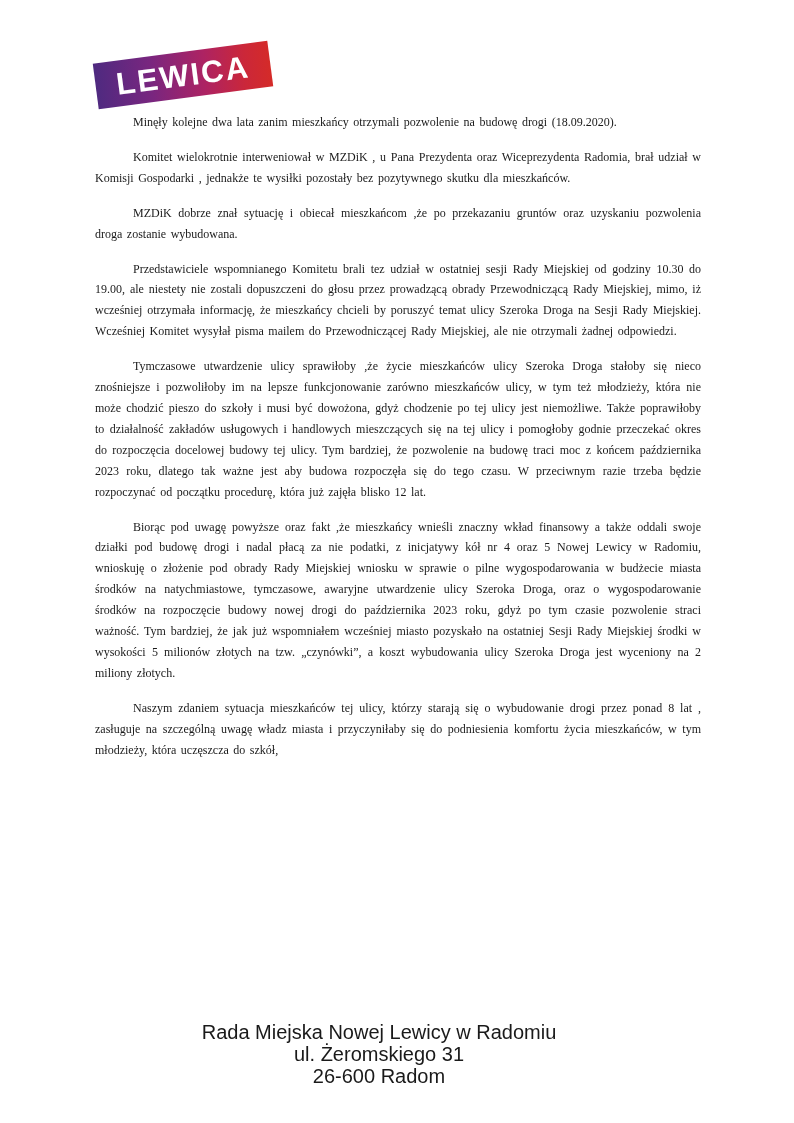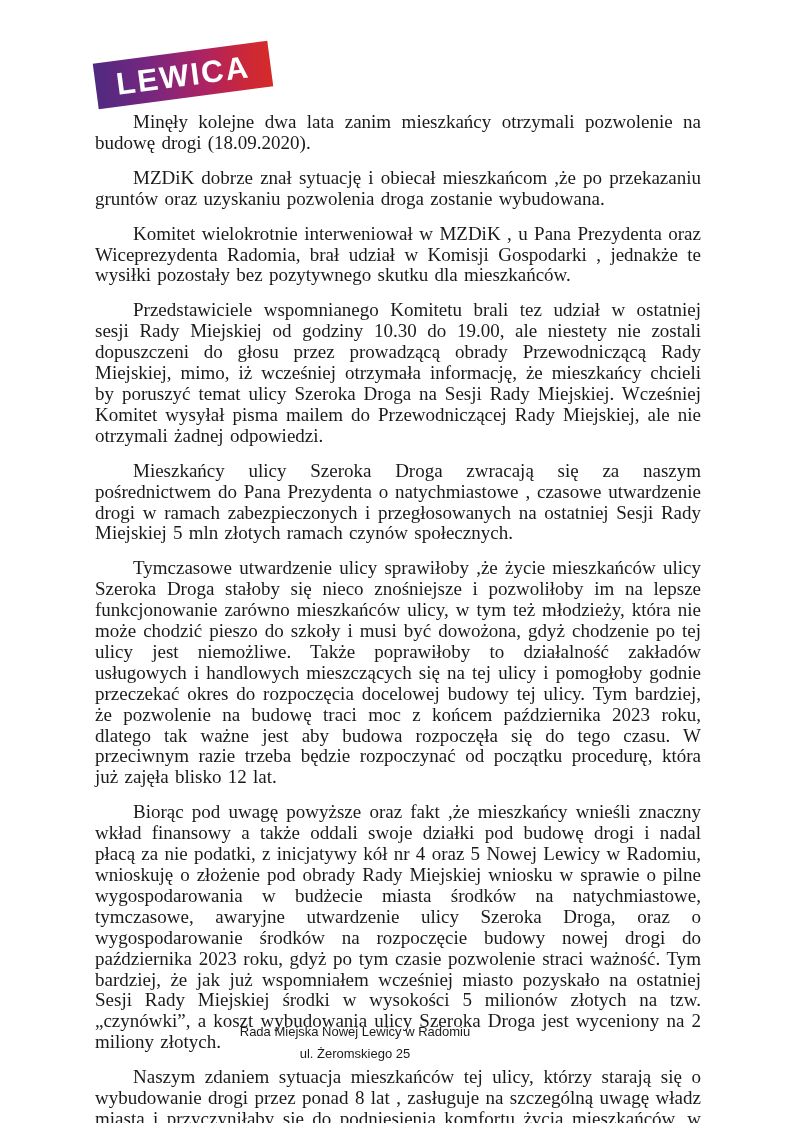--- a/index.html
+++ b/index.html
@@ -43,61 +43,62 @@
     user-select: none;
   }
   .doc-body {
     position: absolute;
     left: 95px;
     top: 112px;
     width: 606px;
   }
   .doc-body p {
     margin: 0 0 14px 0;
-    font-size: 19px;
+    font-size: 12px;
     line-height: 20.9px;
     text-align: justify;
     text-indent: 38px;
     word-spacing: 1.5px;
   }
   .footer {
     position: absolute;
     left: 0;
     top: 1021px;
     width: 710px;
     text-align: center;
     font-family: "Liberation Sans", sans-serif;
-    font-size: 13px;
+    font-size: 20px;
     line-height: 22px;
     color: #1a1a1a;
+    padding-left: 24px;
   }
   .footer div {
     margin: 0;
   }
 </style>
 </head>
 <body>
 
 <div class="page">
 
   <div class="logo-wrap">
     <div class="logo-banner">
       <span class="logo-text">LEWICA</span>
     </div>
   </div>
 
   <div class="doc-body">
     <p>Minęły  kolejne  dwa  lata zanim  mieszkańcy  otrzymali  pozwolenie  na  budowę  drogi (18.09.2020).</p>
+    <p>Komitet   wielokrotnie    interweniował   w   MZDiK ,  u  Pana  Prezydenta oraz  Wiceprezydenta Radomia, brał  udział   w  Komisji  Gospodarki  , jednakże  te  wysiłki pozostały  bez  pozytywnego  skutku  dla mieszkańców.</p>
     <p>MZDiK  dobrze   znał  sytuację  i  obiecał   mieszkańcom  ,że  po  przekazaniu  gruntów oraz  uzyskaniu  pozwolenia  droga  zostanie wybudowana.</p>
-    <p>Komitet   wielokrotnie    interweniował   w   MZDiK ,  u  Pana  Prezydenta oraz  Wiceprezydenta Radomia, brał  udział   w  Komisji  Gospodarki  , jednakże  te  wysiłki pozostały  bez  pozytywnego  skutku  dla mieszkańców.</p>
     <p>Przedstawiciele  wspomnianego  Komitetu brali  tez  udział w  ostatniej  sesji  Rady Miejskiej  od  godziny  10.30  do  19.00, ale  niestety  nie  zostali  dopuszczeni  do  głosu przez prowadzącą  obrady  Przewodniczącą  Rady  Miejskiej, mimo, iż  wcześniej  otrzymała  informację, że  mieszkańcy  chcieli by  poruszyć   temat  ulicy  Szeroka Droga  na  Sesji  Rady  Miejskiej. Wcześniej  Komitet  wysyłał   pisma  mailem  do  Przewodniczącej  Rady  Miejskiej, ale  nie otrzymali  żadnej  odpowiedzi.</p>
-    <p>Mieszkańcy  ulicy  Szeroka  Droga   zwracają  się  za  naszym  pośrednictwem  do   Pana Prezydenta  o   natychmiastowe , czasowe  utwardzenie  drogi  w  ramach  zabezpieczonych i  przegłosowanych    na  ostatniej  Sesji  Rady  Miejskiej  5  mln  złotych  ramach  czynów społecznych.</p>
     <p>Tymczasowe  utwardzenie ulicy   sprawiłoby ,że  życie  mieszkańców  ulicy  Szeroka  Droga stałoby   się  nieco   znośniejsze  i   pozwoliłoby   im   na   lepsze   funkcjonowanie   zarówno mieszkańców  ulicy, w tym  też  młodzieży, która  nie  może  chodzić  pieszo  do  szkoły  i  musi  być dowożona, gdyż  chodzenie   po  tej  ulicy jest  niemożliwe. Także  poprawiłoby  to  działalność zakładów  usługowych i  handlowych  mieszczących  się  na  tej  ulicy i  pomogłoby  godnie przeczekać  okres  do  rozpoczęcia   docelowej  budowy  tej  ulicy. Tym bardziej, że  pozwolenie  na budowę  traci   moc  z  końcem października  2023  roku, dlatego  tak  ważne  jest  aby  budowa rozpoczęła  się   do  tego  czasu.  W  przeciwnym  razie  trzeba  będzie  rozpoczynać  od  początku procedurę, która  już  zajęła  blisko  12  lat.</p>
     <p>Biorąc   pod   uwagę  powyższe   oraz   fakt  ,że   mieszkańcy    wnieśli   znaczny   wkład finansowy  a  także  oddali  swoje  działki  pod  budowę  drogi i  nadal  płacą  za  nie  podatki, z inicjatywy  kół   nr 4   oraz 5 Nowej  Lewicy  w  Radomiu,  wnioskuję  o   złożenie  pod  obrady  Rady Miejskiej  wniosku  w   sprawie  o   pilne   wygospodarowania  w  budżecie  miasta  środków  na natychmiastowe,    tymczasowe,    awaryjne    utwardzenie     ulicy      Szeroka    Droga, oraz  o wygospodarowanie środków   na   rozpoczęcie  budowy  nowej  drogi  do   października 2023 roku,  gdyż   po   tym   czasie   pozwolenie   straci   ważność.  Tym  bardziej,  że   jak   już wspomniałem  wcześniej  miasto  pozyskało  na  ostatniej  Sesji  Rady  Miejskiej  środki w  wysokości  5  milionów  złotych  na  tzw. „czynówki”, a koszt  wybudowania  ulicy  Szeroka Droga  jest  wyceniony  na  2  miliony  złotych.</p>
     <p>Naszym  zdaniem  sytuacja  mieszkańców  tej  ulicy, którzy  starają  się  o  wybudowanie drogi przez  ponad 8  lat , zasługuje   na  szczególną  uwagę   władz  miasta  i  przyczyniłaby  się do  podniesienia   komfortu życia mieszkańców, w tym   młodzieży,  która   uczęszcza   do szkół,</p>
   </div>
 
   <div class="footer">
     <div>Rada Miejska Nowej Lewicy w Radomiu</div>
-    <div>ul. Żeromskiego 25</div>
+    <div>ul. Żeromskiego 31</div>
+    <div>26-600 Radom</div>
   </div>
 
 </div>
 
 </body></html>

